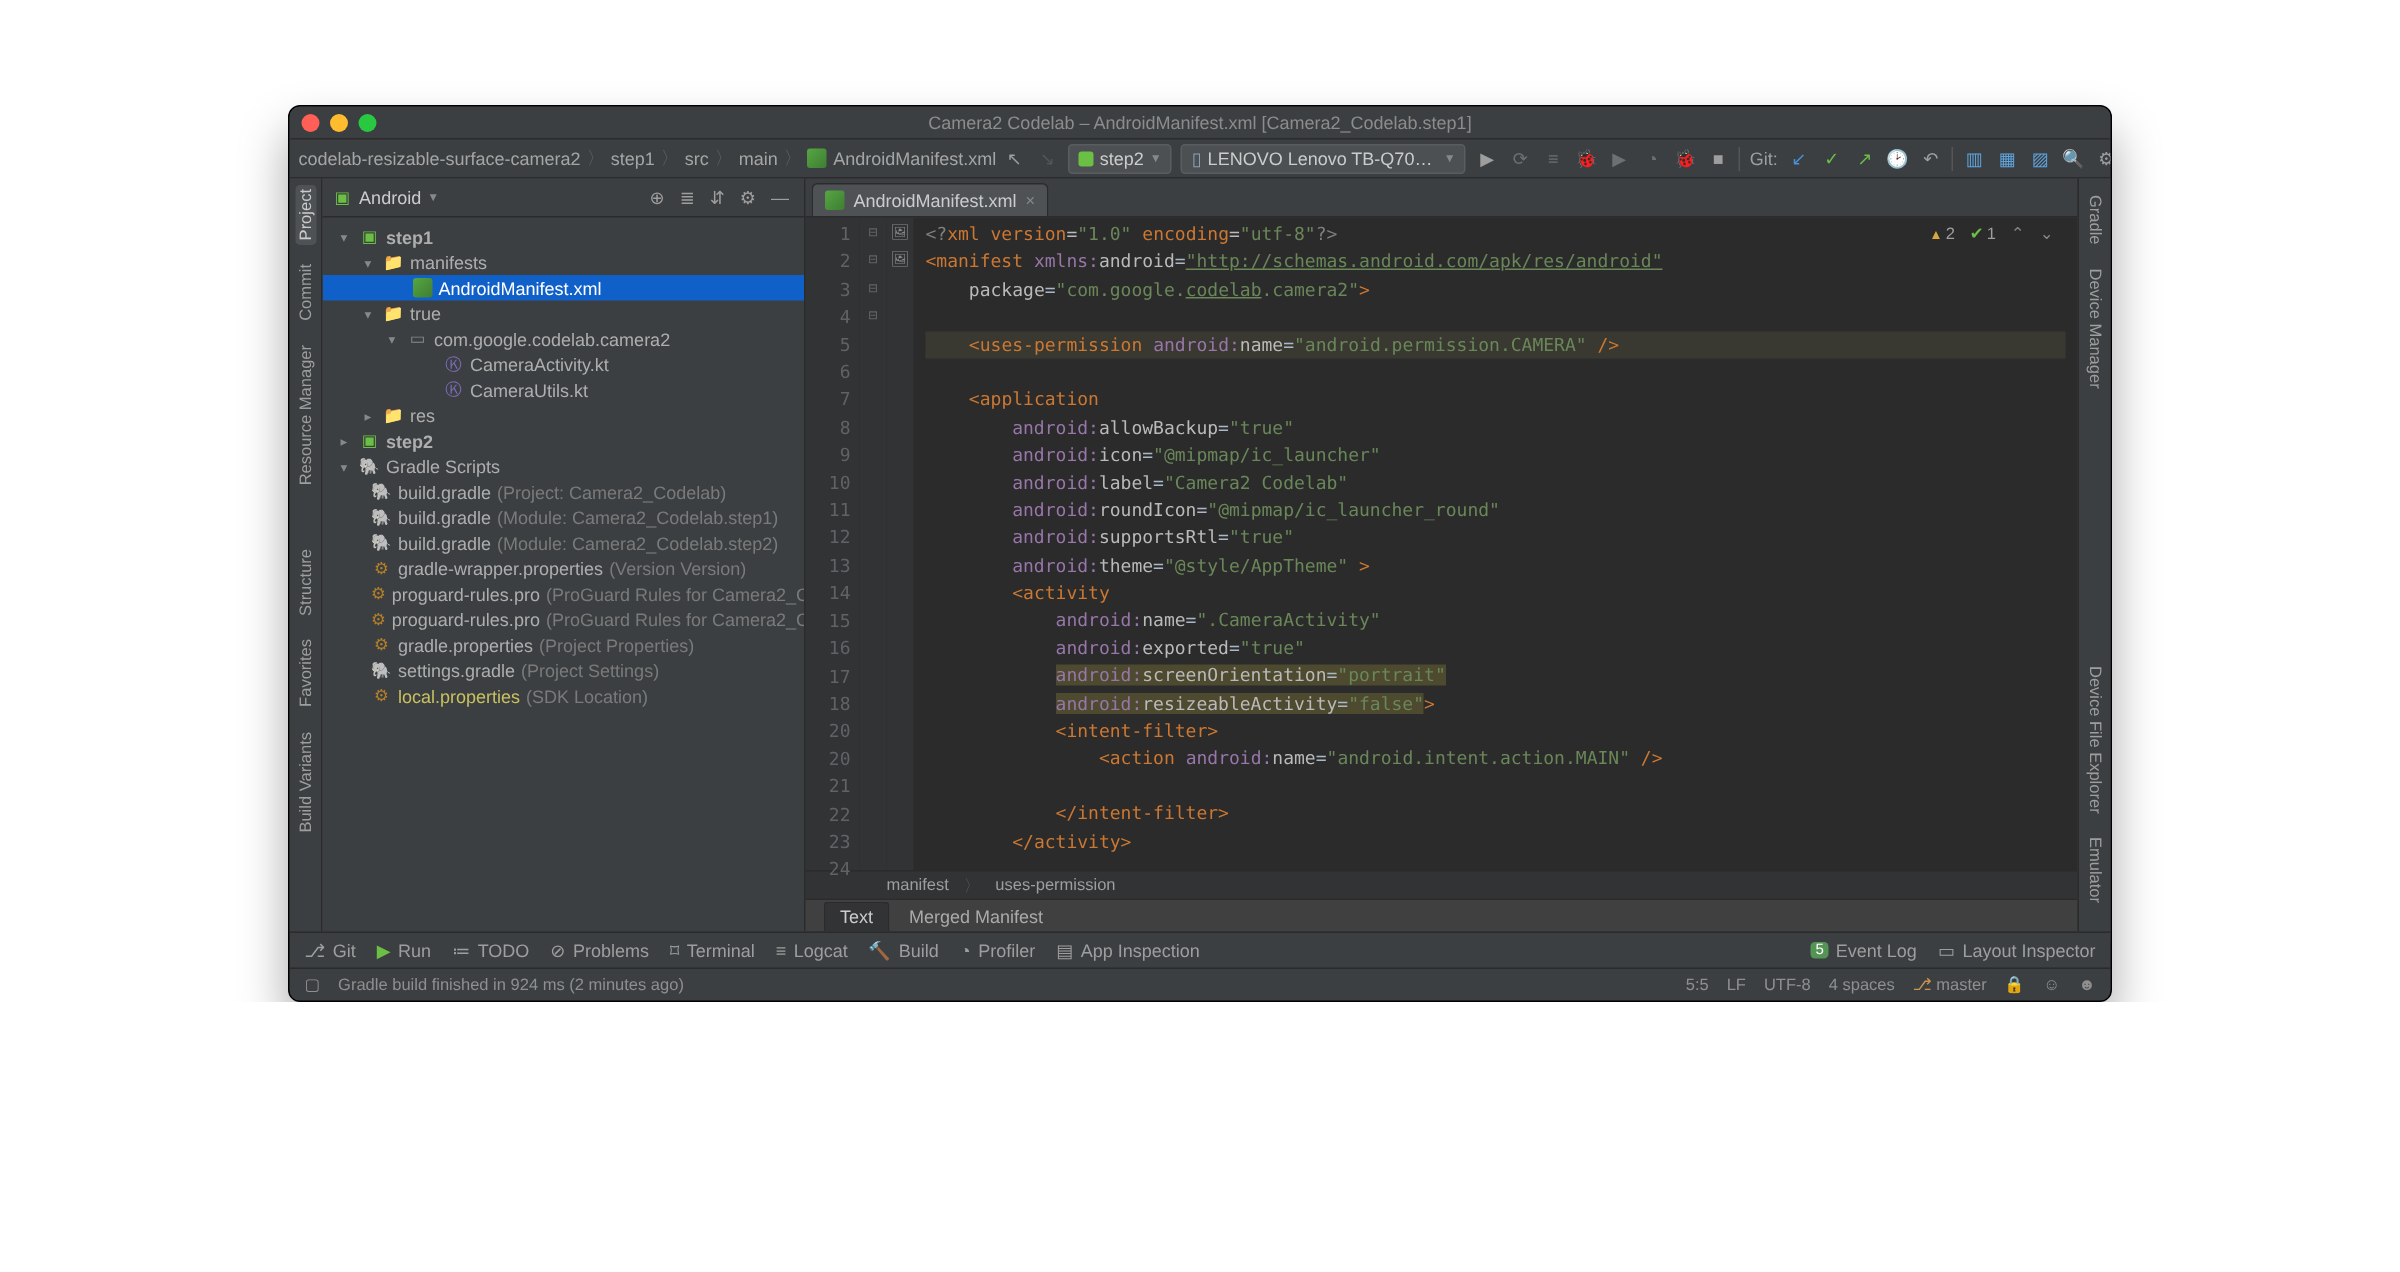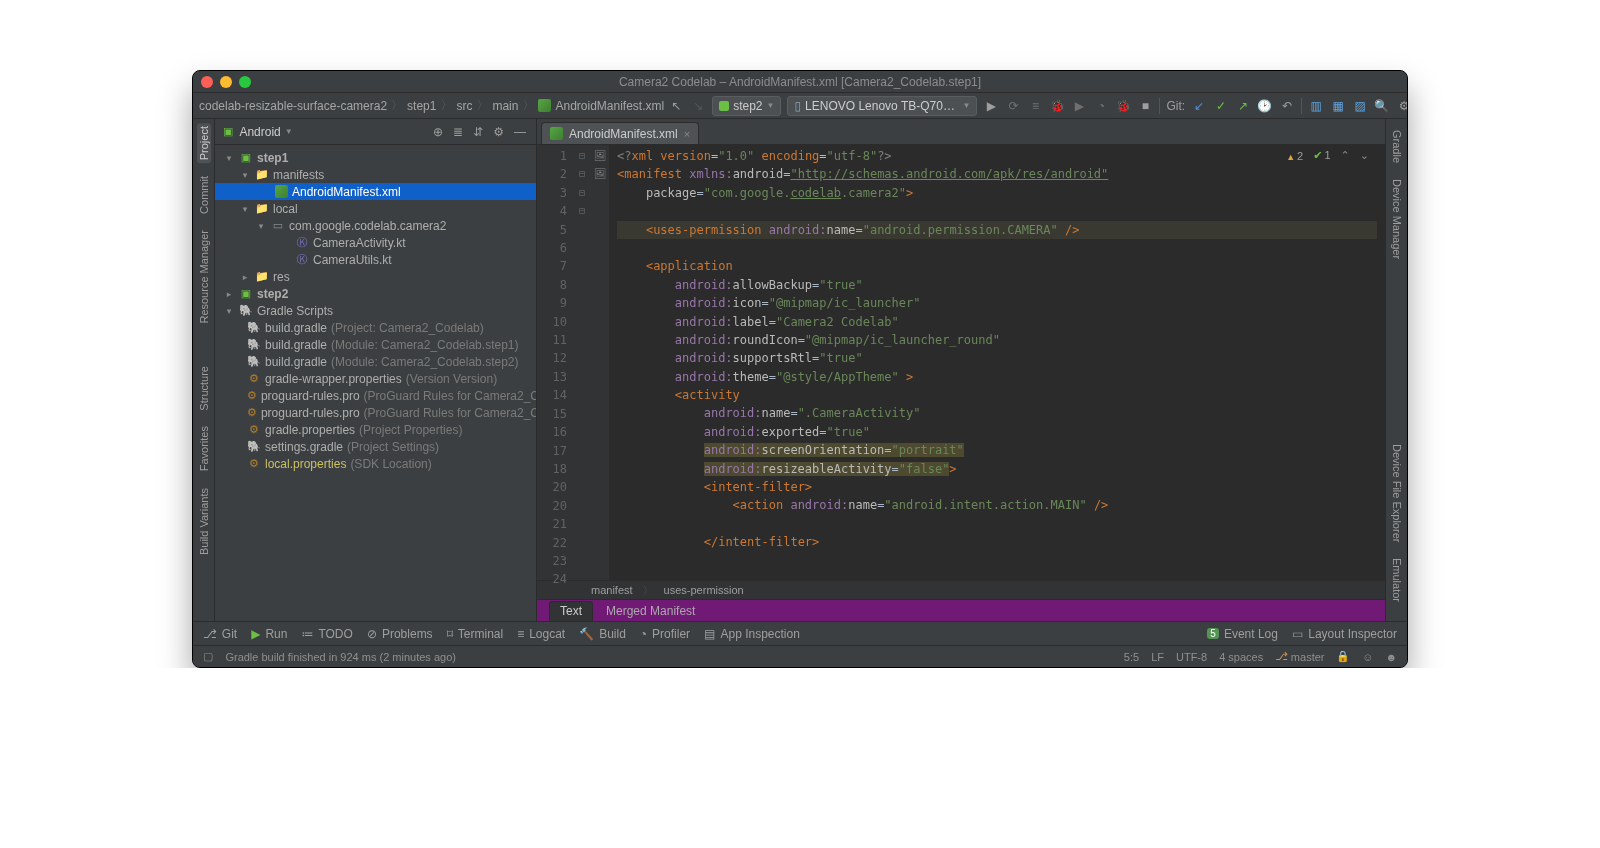--- a/index.html
+++ b/index.html
@@ -100,21 +100,21 @@
   .t-attrns { color:#9876aa; }
   .t-attrname { color:#bababa; }
   .t-str { color:#6a8759; }
   .t-ustr { color:#6a8759; text-decoration: underline; }
   .t-pi { color:#808080; }
   .t-brk { color:#cc7832; }
   .problems-badge { position:absolute; top:4px; right:16px; display:flex; gap:10px; align-items:center; color:#9e9e9e; font-size:11px;}
   .problems-badge .warn::before { content:"▲"; color:#d9a73e; margin-right:2px; font-size:9px;}
   .problems-badge .ok::before { content:"✔"; color:#6bbf45; margin-right:2px;}
   .ed-brd { height:19px; background:#313335; border-top:1px solid #2b2b2b; color:#9e9e9e; font-size:11px; display:flex; align-items:center; padding-left:54px; gap:10px;}
-  .ed-tabs2 { height:22px; background:#701a75; border-top:1px solid #2b2b2b; display:flex; align-items:flex-end; padding-left:12px; gap:2px;}
+  .ed-tabs2 { height:22px; background:#404040; border-top:1px solid #2b2b2b; display:flex; align-items:flex-end; padding-left:12px; gap:2px;}
   .ed-tabs2 .t2 { height:20px; padding:0 10px; display:flex; align-items:center; font-size:12px; color:#aaa; border:1px solid transparent; cursor:pointer;}
   .ed-tabs2 .t2.active { background:#313335; border-color:#2b2b2b; border-bottom-color:#313335; color:#ccc; border-radius:3px 3px 0 0;}
 
   .bottombar { height:24px; background:#3c3f41; border-top:1px solid #2b2b2b; display:flex; align-items:center; gap:14px; padding:0 10px; font-size:12px; color:#9e9e9e;}
   .bottombar .bi { display:flex; align-items:center; gap:5px; cursor:pointer;}
   .bottombar .sp { flex:1; }
   .statusbar { height:22px; background:#3c3f41; border-top:1px solid #2b2b2b; display:flex; align-items:center; padding:0 10px; font-size:11px; color:#8f8f8f; gap:12px;}
   .statusbar .sp { flex:1; }
   .xmlicon { width:13px; height:13px; background:linear-gradient(135deg,#56a644,#3e7e31); border-radius:2px; }
 </style>
@@ -221,21 +221,21 @@
             <span class="fn">manifests</span>
           </div>
         <div class="trow sel" style="padding-left:44px">
             <span class="arrow"></span>
             <span class="xmlicon"></span>
             <span>AndroidManifest.xml</span>
           </div>
         <div class="trow" style="padding-left:24px">
             <span class="arrow">▾</span>
             <span class="ficon" style="color:#5b9bd5">📁</span>
-            <span class="fn">local</span>
+            <span class="fn">true</span>
           </div>
         <div class="trow" style="padding-left:40px">
             <span class="arrow">▾</span>
             <span class="ficon" style="color:#8a8a8a">▭</span>
             <span class="fn">com.google.codelab.camera2</span>
           </div>
         <div class="trow" style="padding-left:64px">
             <span class="arrow"></span>
             <span class="ficon" style="color:#7c6fbf">Ⓚ</span>
             <span class="fn">CameraActivity.kt</span>
@@ -417,20 +417,21 @@
 <div class="l">        <span class="t-attrns">android:</span><span class="t-attrname">theme</span>=<span class="t-str">"@style/AppTheme"</span> <span class="t-brk">&gt;</span></div>
 <div class="l">        <span class="t-brk">&lt;</span><span class="t-tag">activity</span></div>
 <div class="l">            <span class="t-attrns">android:</span><span class="t-attrname">name</span>=<span class="t-str">".CameraActivity"</span></div>
 <div class="l">            <span class="t-attrns">android:</span><span class="t-attrname">exported</span>=<span class="t-str">"true"</span></div>
 <div class="l">            <span class="hlspan"><span class="t-attrns">android:</span><span class="t-attrname">screenOrientation</span>=<span class="t-str">"portrait"</span></span></div>
 <div class="l">            <span class="hlspan"><span class="t-attrns">android:</span><span class="t-attrname">resizeableActivity</span>=<span class="t-str">"false"</span></span><span class="t-brk">&gt;</span></div>
 <div class="l">            <span class="t-brk">&lt;</span><span class="t-tag">intent-filter</span><span class="t-brk">&gt;</span></div>
 <div class="l">                <span class="t-brk">&lt;</span><span class="t-tag">action</span> <span class="t-attrns">android:</span><span class="t-attrname">name</span>=<span class="t-str">"android.intent.action.MAIN"</span> <span class="t-brk">/&gt;</span></div>
 <div class="l"></div>
 <div class="l">            <span class="t-brk">&lt;/</span><span class="t-tag">intent-filter</span><span class="t-brk">&gt;</span></div>
+<div class="l">        <span class="t-brk">&lt;/</span><span class="t-tag">activity</span><span class="t-brk">&gt;</span></div>
         </div>
       </div>
       <div class="ed-brd">
         <span>manifest</span>
         <span style="color:#555">〉</span>
         <span>uses-permission</span>
       </div>
       <div class="ed-tabs2">
         <div class="t2 active">Text</div>
         <div class="t2">Merged Manifest</div>

